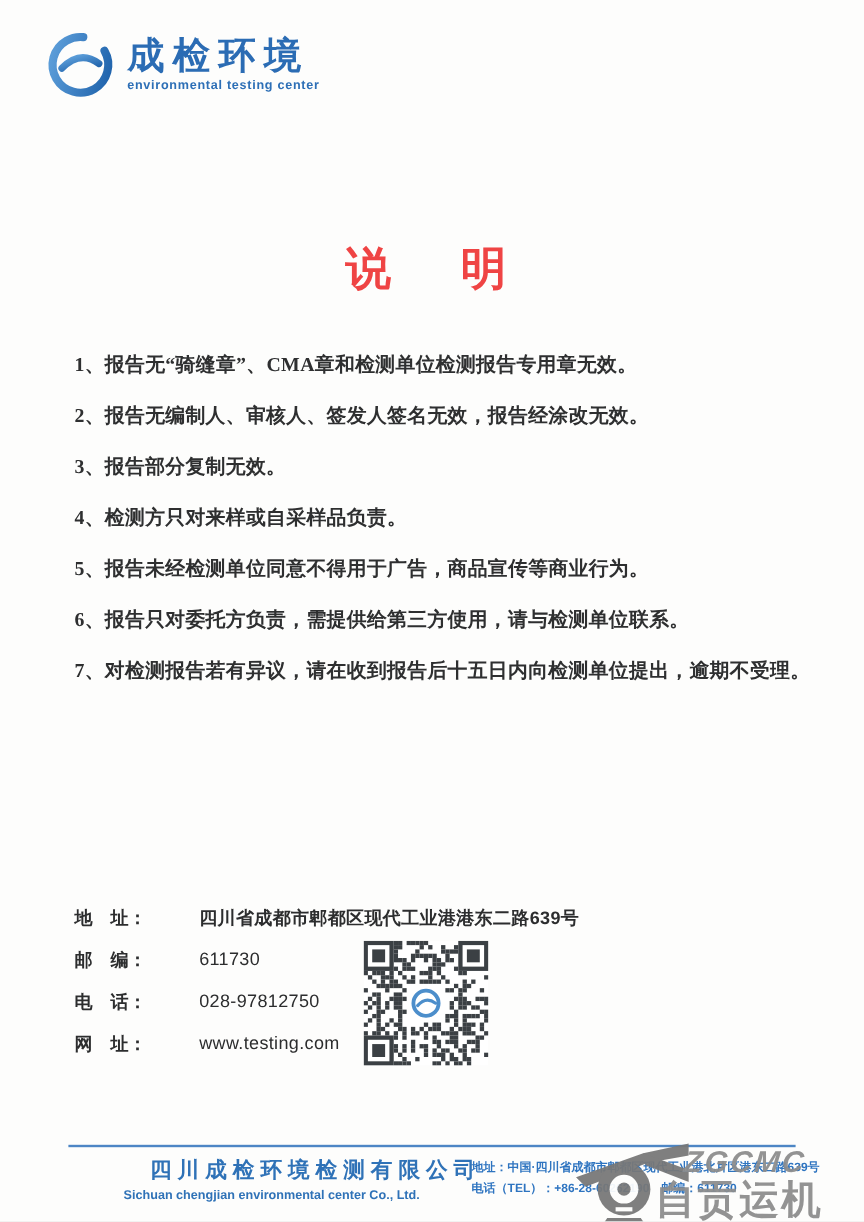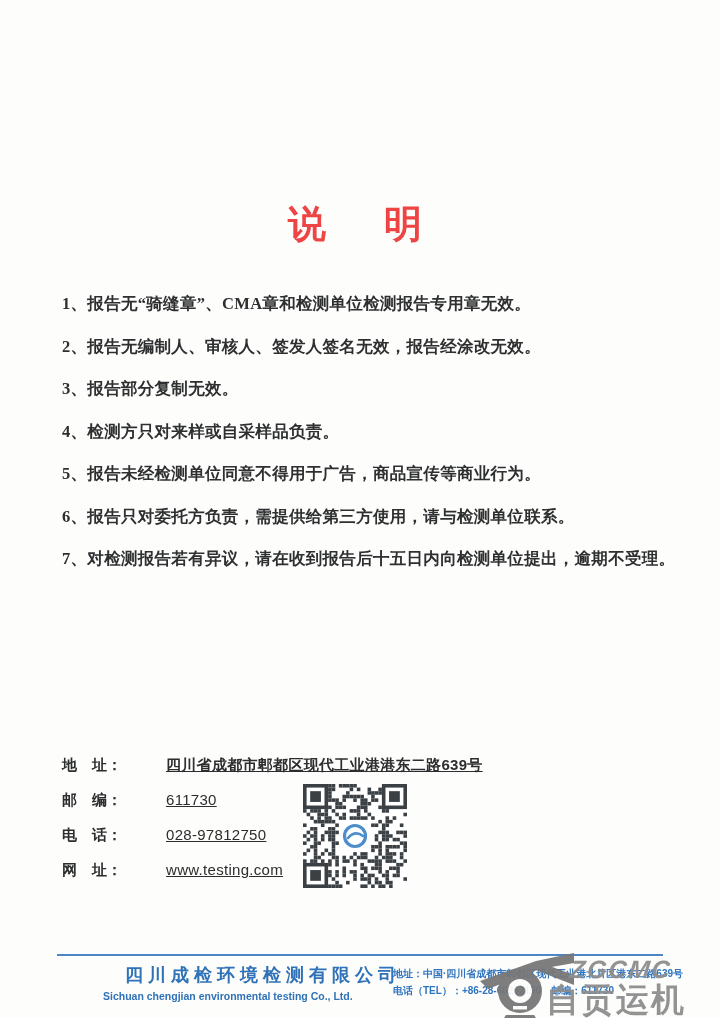--- a/index.html
+++ b/index.html
@@ -38,21 +38,21 @@
     line-height:1; margin-bottom:26px; white-space:nowrap; letter-spacing:0.3px;
   }
 
   
   .contact { position:absolute; left:62px; top:756px; }
   .contact-row {
     height:35px; font-size:15px; color:#2c2d2e;
     display:flex; align-items:flex-start;gap:40px;
   }
   .contact-label { font-weight:bold; white-space:pre; }
-  .contact-value { margin-left:4px; letter-spacing:0.3px;text-decoration:underline; }
+  .contact-value { margin-left:4px; letter-spacing:0.3px; }
   .contact-row.cn-value .contact-value { font-weight:bold; }
 
   
   .qr { position:absolute; left:303px; top:784px; width:104px; height:104px; }
   .qr svg { display:block; }
 
   
   .footer-rule {
     position:absolute; left:57px; top:954px; width:606px; height:2px;
     background:#4d86c5;
@@ -84,20 +84,38 @@
   .wm-name {
     position:absolute; left:68px; top:37px;
     font-size:33px; font-weight:bold; letter-spacing:2px; color:#8d8d8d; white-space:nowrap;
   }
 </style>
 </head>
 <body>
 
 <div class="page">
 
+  <div class="logo">
+    <svg class="logo-mark" viewBox="0 0 60 60">
+      <defs>
+        <linearGradient id="lg" x1="0" y1="0" x2="1" y2="1">
+          <stop offset="0" stop-color="#63a4de"></stop>
+          <stop offset="1" stop-color="#1a5ea8"></stop>
+        </linearGradient>
+      </defs>
+      <g fill="none" stroke="url(#lg)" stroke-linecap="round">
+        <circle cx="30" cy="30" r="24" stroke-width="7" stroke-dasharray="128 23" transform="rotate(-30 30 30)"></circle>
+        <path d="M14 33 Q 30 17 46 29" stroke-width="6"></path>
+      </g>
+    </svg>
+    <div class="logo-text">
+      <div class="logo-cn">成检环境</div>
+      <div class="logo-en">environmental testing center</div>
+    </div>
+  </div>
 
   <div class="doc-title">说　明</div>
 
   <div class="notice">
     <div class="notice-item">1、报告无“骑缝章”、CMA章和检测单位检测报告专用章无效。</div>
     <div class="notice-item">2、报告无编制人、审核人、签发人签名无效，报告经涂改无效。</div>
     <div class="notice-item">3、报告部分复制无效。</div>
     <div class="notice-item">4、检测方只对来样或自采样品负责。</div>
     <div class="notice-item">5、报告未经检测单位同意不得用于广告，商品宣传等商业行为。</div>
     <div class="notice-item">6、报告只对委托方负责，需提供给第三方使用，请与检测单位联系。</div>
@@ -410,21 +428,21 @@
         <circle cx="52" cy="52" r="15" fill="#ffffff"></circle>
         <circle cx="52" cy="52" r="10.5" fill="none" stroke-width="3.2" stroke="#4c8ecb"></circle>
         <path d="M45 54 Q 52 46 60 52" fill="none" stroke="#4c8ecb" stroke-width="2.6" stroke-linecap="round"></path>
       </svg>
   </div>
 
   <div class="footer-rule"></div>
 
   <div class="footer-left">
     <div class="footer-company-cn">四川成检环境检测有限公司</div>
-    <div class="footer-company-en">Sichuan chengjian environmental testing Co., Ltd.</div>
+    <div class="footer-company-en">Sichuan chengjian environmental center Co., Ltd.</div>
   </div>
 
   <div class="footer-mid">
     <div>地址：中国·四川省成都市郫都区现代工业港北片区港东二路639号</div>
     <div>电话（TEL）：+86-28-60262190　邮编：611730</div>
   </div>
 
   <div class="watermark">
     <svg class="wm-icon" width="96" height="72" viewBox="0 0 96 72">
       <g fill="#777777">

